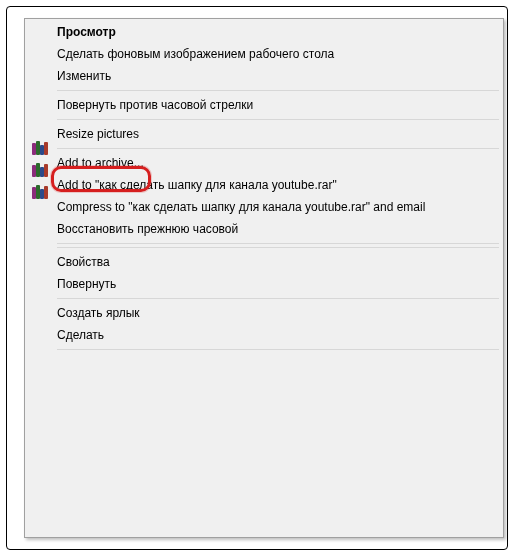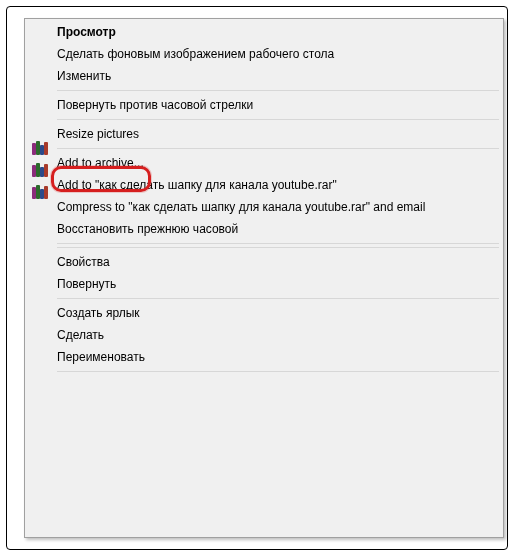--- a/index.html
+++ b/index.html
@@ -175,23 +175,20 @@
     </div>
 
     <div class="separator"></div>
 
     <div class="menu-item">
       <span class="label">Создать ярлык</span>
     </div>
     <div class="menu-item">
       <span class="label">Сделать</span>
     </div>
-    <div class="menu-item">
-      <span class="label">Переименовать</span>
-    </div>
 
     <div class="separator"></div>
 
 
   </div>
 </div>
 
 <div class="highlight-ring" id="highlight-ring" style="left: 51px; top: 166px; width: 94px; height: 20px;"></div>
 
 </body></html>

